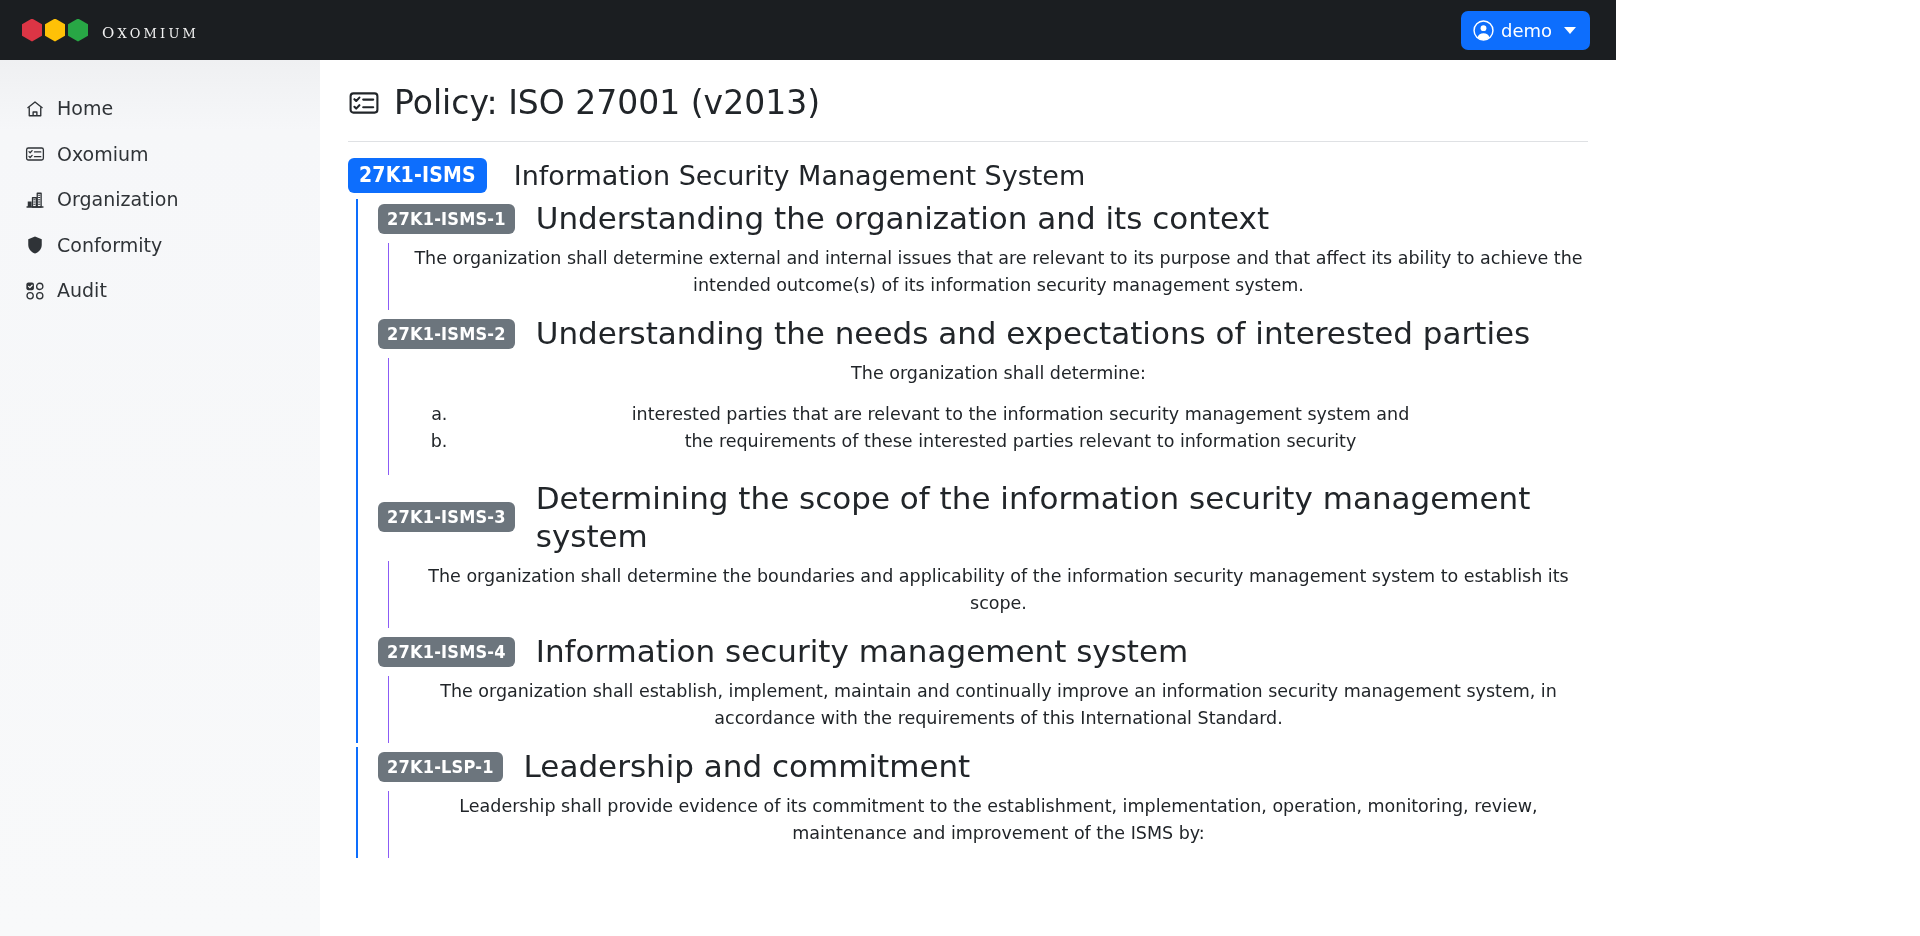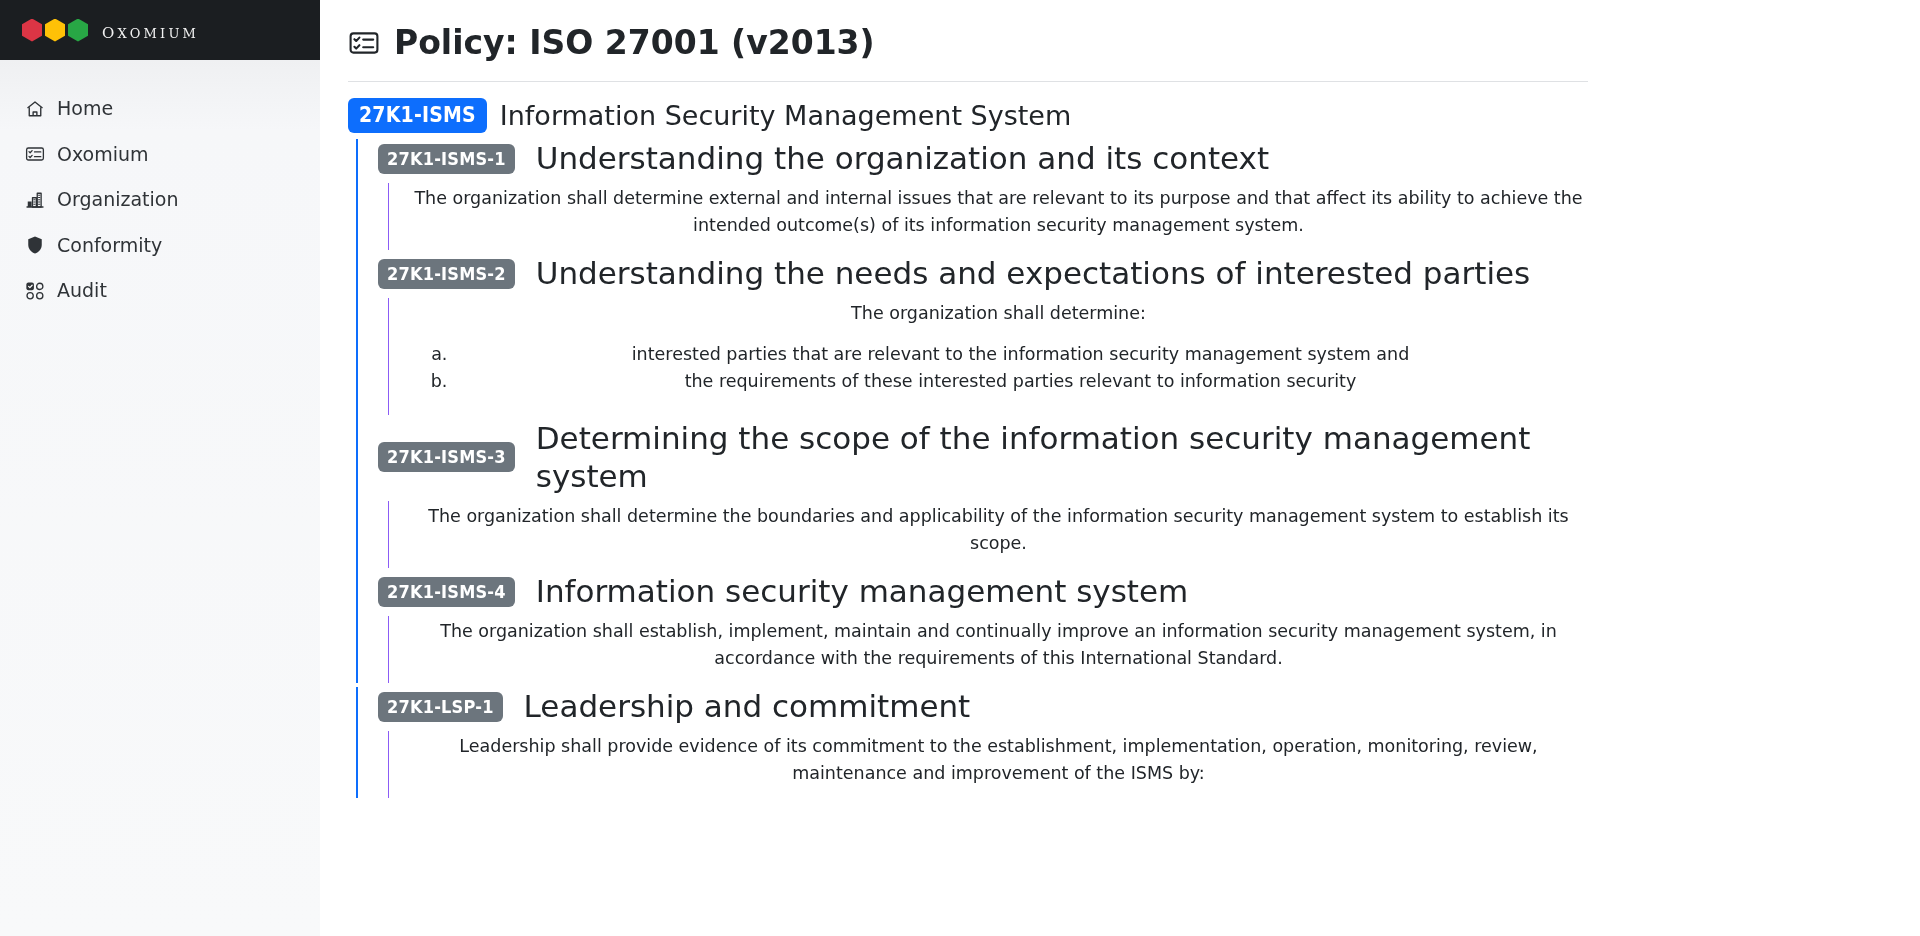--- a/index.html
+++ b/index.html
@@ -123,36 +123,36 @@
     flex: 1;
     overflow: hidden;
     padding: 22px 28px 0 28px;
   }
 
   .page-title {
     display: flex;
     align-items: center;
     gap: 14px;
     font-size: 33px;
-    font-weight: 700;
+    font-weight: 400;
     color: #212529;
     padding-bottom: 18px;
     border-bottom: 1px solid #dfe1e4;
     margin-bottom: 16px;
     line-height: 1.25;
   }
   .page-title svg { width: 32px; height: 32px; display: block; flex: 0 0 32px; }
 
   
   .domain { margin-bottom: 2px; }
 
   .domain-head {
     display: flex;
     align-items: center;
-    gap: 13px;
+    gap: 27px;
     margin-bottom: 6px;
   }
   .domain-title {
     font-size: 27px;
     font-weight: 400;
     color: #212529;
     line-height: 1.2;
   }
 
   .badge {
@@ -284,20 +284,31 @@
           </svg>
         </span>
         <span>Audit</span>
       </a>
 
     </nav>
   </aside>
 
   <div class="main-col">
 
+    <header class="topbar">
+      <button class="user-btn">
+        <svg class="avatar-ic" viewBox="0 0 16 16">
+          <circle cx="8" cy="8" r="7.2" fill="none" stroke="#ffffff" stroke-width="1.1"></circle>
+          <circle cx="8" cy="6.2" r="2.2" fill="#ffffff"></circle>
+          <path d="M3.4 13.3a4.9 4.9 0 0 1 9.2 0A7.1 7.1 0 0 1 8 15.2a7.1 7.1 0 0 1-4.6-1.9z" fill="#ffffff"></path>
+        </svg>
+        <span>demo</span>
+        <span class="caret"></span>
+      </button>
+    </header>
 
     <main class="content">
 
       <h1 class="page-title">
         <svg viewBox="0 0 16 16" fill="none" stroke="#212529" stroke-width="1.05" stroke-linecap="round" stroke-linejoin="round">
           <rect x="1.3" y="3.2" width="13.4" height="9.6" rx="1.4"></rect>
           <path d="M3.2 6.1l.9.9 1.6-1.7"></path>
           <path d="M3.2 9.9l.9.9 1.6-1.7"></path>
           <path d="M7.6 6.3h5"></path>
             <path d="M7.6 10.1h5"></path>

